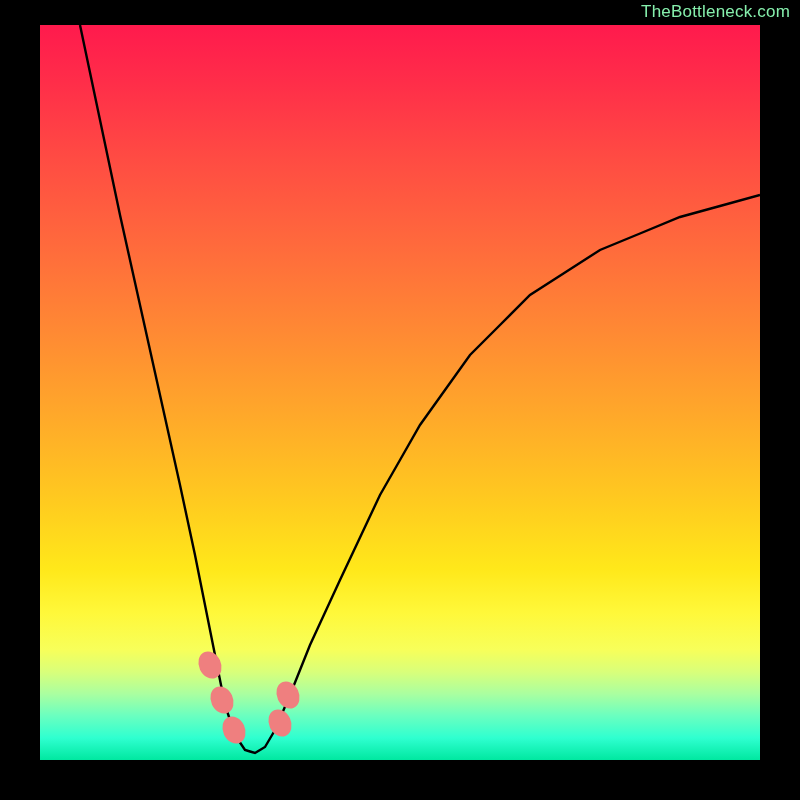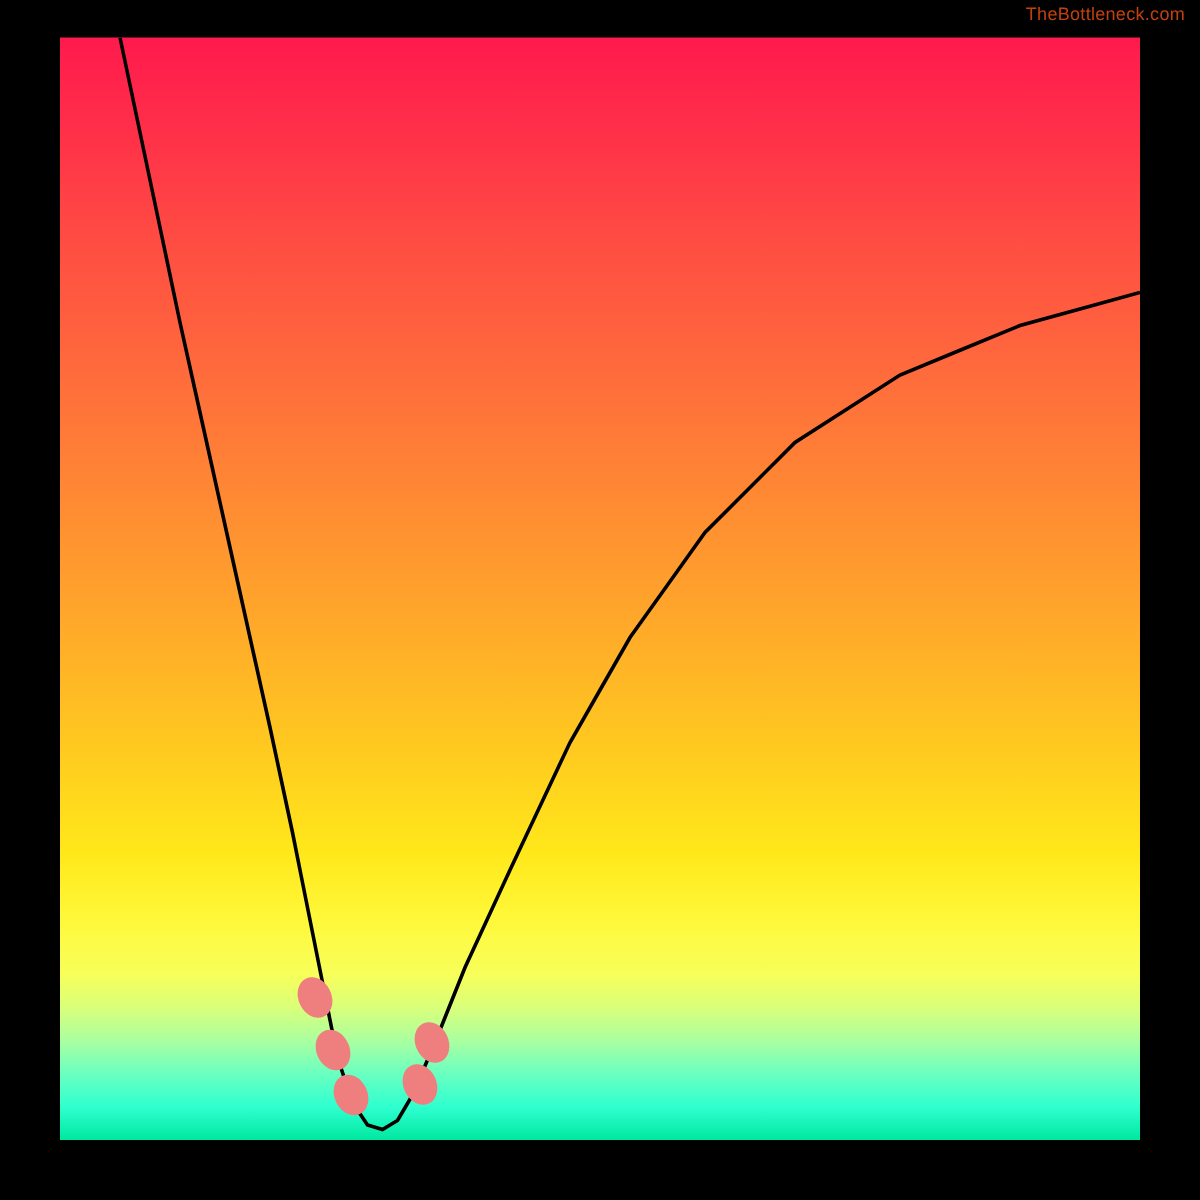--- a/index.html
+++ b/index.html
@@ -39,22 +39,22 @@
       #d9ff7a 88%,
       #aaffa0 91%,
       #6affc0 94%,
       #2fffd0 97%,
       #00e8a0 100%);
   }
   .watermark {
     position: absolute;
     top: 2px;
     right: 10px;
-    color: #c2410c;
-    font-size: 12px;
+    color: #86efac;
+    font-size: 17px;
     font-weight: 500;
     letter-spacing: 0.2px;
     user-select: none;
   }
   svg.curve {
     position: absolute;
     left: 0;
     top: 0;
     width: 720px;
     height: 735px;

